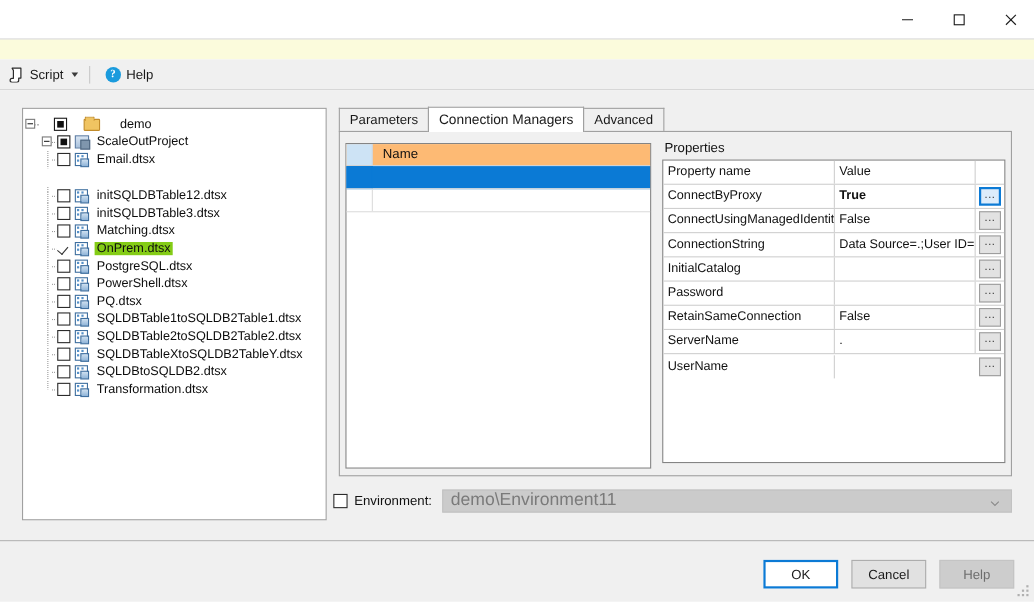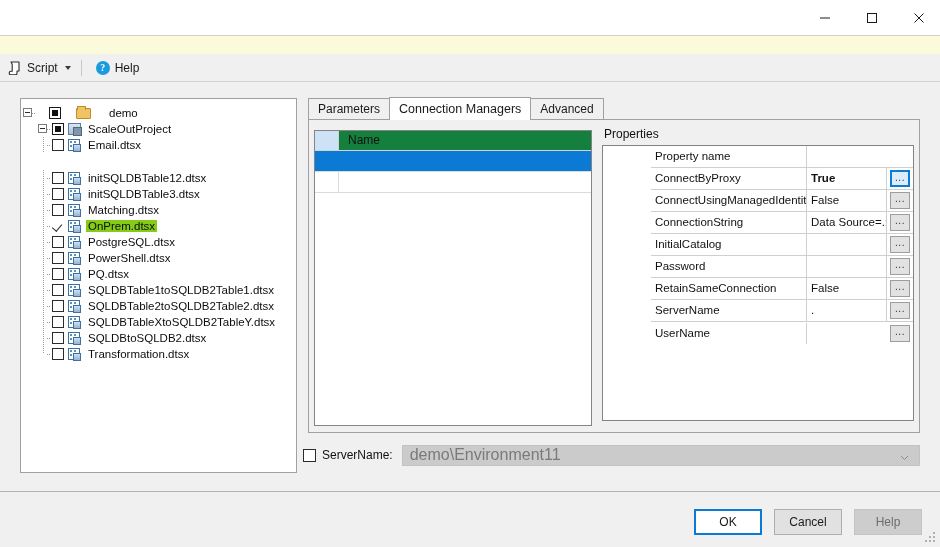--- a/index.html
+++ b/index.html
@@ -185,21 +185,21 @@
     background: #f0f0f0; border: 1px solid #a0a0a0;
   }
 
   
   #cm-list {
     position: absolute; left: 5px; top: 10px; width: 278px; height: 296px;
     background: #ffffff; border: 1px solid #848484;
   }
   #cm-header {
     display: flex; height: 20px; border-bottom: 1px solid #d3d3d3;
-    background: #15803d;
+    background: #fdba74;
   }
   .cm-h-gutter {
     width: 24px; height: 19px; background: #cde3f5;
     border-right: 1px solid #d3d3d3;
   }
   .cm-h-name {
     flex: 1; line-height: 19px; padding-left: 9px; font-size: 12px; color: #111;
   }
   .cm-row { display: flex; height: 21px; border-bottom: 1px solid #dcdcdc; }
   .cm-row .gutter { width: 24px; border-right: 1px solid #dcdcdc; }
@@ -212,21 +212,21 @@
 
   
   #props-wrap {
     position: absolute; left: 290px; top: 4px; width: 317px; height: 302px;
   }
   #props-title { font-size: 12px; color: #111; padding: 3px 0 3px 5px; }
   #props-grid {
     position: absolute; left: 3px; top: 21px; width: 312px; height: 276px;
     background: #ffffff; border: 1px solid #848484; overflow: hidden;
   }
-  .pg-row { display: flex; height: 22px; border-bottom: 1px solid #cfcfcf; margin-left: 48px; }
+  .pg-row { display: flex; height: 22px; border-bottom: 1px solid #cfcfcf; }
   .pg-row:last-child { border-bottom: none; align-items: center; }
   .pg-head { height: 22px; }
   .pg-name {
     width: 156px; border-right: 1px solid #cfcfcf;
     line-height: 21px; padding-left: 4px; font-size: 11.5px;
     color: #111; white-space: nowrap; overflow: hidden;
   }
   .pg-val {
     flex: 1; border-right: 1px solid #cfcfcf;
     line-height: 21px; padding-left: 4px; font-size: 11.5px;
@@ -567,20 +567,21 @@
             <div class="name"><my connection="" manager2=""></my></div>
           </div>
         </div>
     </div>
 
     <div id="props-wrap">
       <div id="props-title">Properties</div>
       <div id="props-grid">
         <div class="pg-row pg-head">
           <div class="pg-name">Property name</div>
+          <div class="pg-val">Value</div>
           <div class="pg-btn-cell"></div>
         </div>
         <div id="pg-rows">
             <div class="pg-row">
               <div class="pg-name">ConnectByProxy</div>
               <div class="pg-val bold">True</div>
               <div class="pg-btn-cell">
                 <div class="ellipsis-btn focused">...</div>
               </div>
             </div>
@@ -634,21 +635,21 @@
               </div>
             </div>
           </div>
         <div class="pg-blank"></div>
       </div>
     </div>
   </div>
 
   <div id="env-row">
     <div id="env-check"></div>
-    <div id="env-label">ServerName:</div>
+    <div id="env-label">Environment:</div>
     <div id="env-combo">
       <span id="env-combo-text">demo\Environment11</span>
       <svg id="env-arrow" viewBox="0 0 9 9">
         <path d="M1 3 L4.5 6.5 L8 3" fill="none" stroke="#8a8a8a" stroke-width="1"></path>
       </svg>
     </div>
   </div>
 </div>
 
 <div id="footer">

